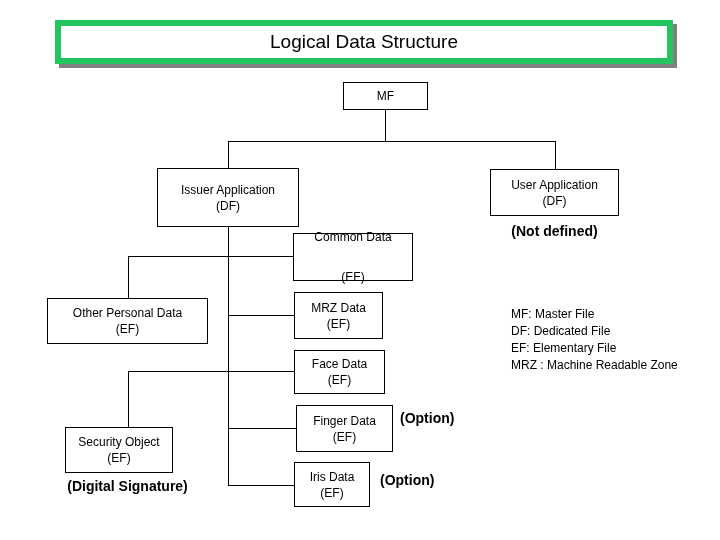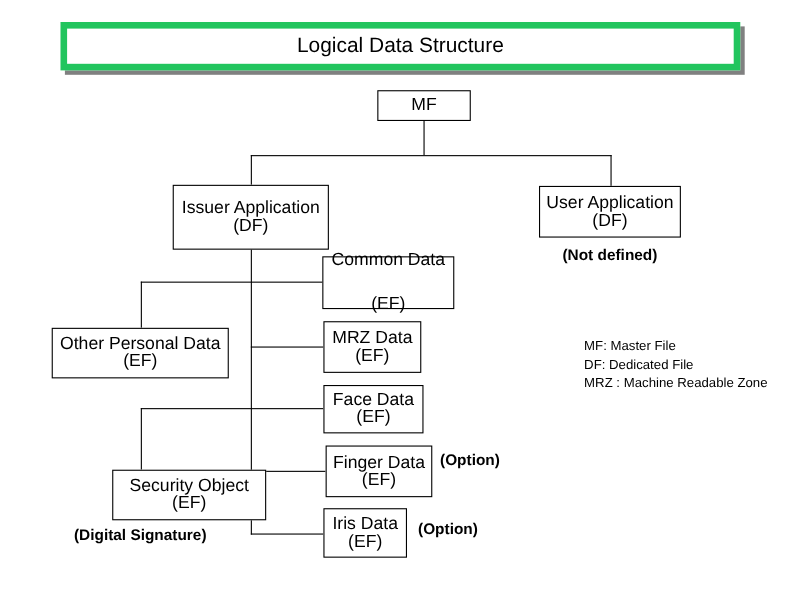--- a/index.html
+++ b/index.html
@@ -30,41 +30,41 @@
   }
   .node {
     position: absolute;
     border: 1px solid #000000;
     background: #ffffff;
     box-sizing: border-box;
     display: flex;
     flex-direction: column;
     align-items: center;
     justify-content: center;
-    font-size: 16px;
+    font-size: 12px;
     line-height: 16px;
     text-align: center;
   }
   .line {
     position: absolute;
     background: #000000;
   }
   .ann {
     position: absolute;
     font-weight: bold;
     font-size: 14px;
     white-space: nowrap;
   }
   .note {
     position: absolute;
     left: 507px; top: 306px;
     font-size: 12px;
     line-height: 17px;
   }
-  .note-line { margin-left: 24px; white-space: nowrap; }
+  .note-line { margin-left: 4px; white-space: nowrap; }
   .note-line.indent2 { margin-left: 61px; }
   .center { text-align: center; }
 </style>
 </head>
 <body>
 
 <div id="canvas">
 
   <div class="title-box">
     <span>Logical Data Structure</span>
@@ -115,34 +115,35 @@
   <div class="node" style="left:294px; top:350px; width:91px; height:44px;">
     <span>Face Data</span>
     <span>(EF)</span>
   </div>
 
   <div class="node" style="left:296px; top:405px; width:97px; height:47px;">
     <span>Finger Data</span>
     <span>(EF)</span>
   </div>
 
-  <div class="node" style="left:65px; top:427px; width:140px; height:46px;margin-left:37px;">
+  <div class="node" style="left:65px; top:427px; width:108px; height:46px;">
     <span>Security Object</span>
     <span>(EF)</span>
   </div>
 
   <div class="node" style="left:294px; top:462px; width:76px; height:45px;">
     <span>Iris Data</span>
     <span>(EF)</span>
   </div>
 
   <div class="ann center" style="left:490px; top:223px; width:129px;">(Not defined)</div>
   <div class="ann center" style="left:40px; top:478px; width:175px;">(Digital Signature)</div>
   <div class="ann" style="left:400px; top:410px;">(Option)</div>
   <div class="ann" style="left:380px; top:472px;">(Option)</div>
 
   <div class="note">
     <div class="note-line">MF: Master File</div>
     <div class="note-line">DF: Dedicated File</div>
+    <div class="note-line">EF: Elementary File</div>
     <div class="note-line">MRZ : Machine Readable Zone</div>
   </div>
 
 </div>
 
 </body></html>

